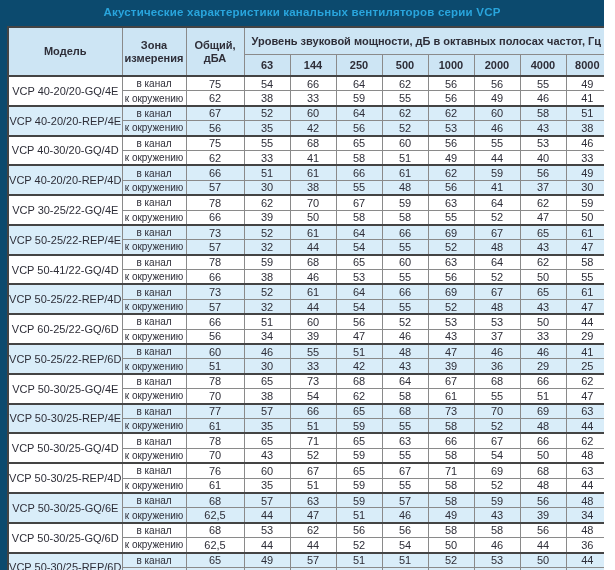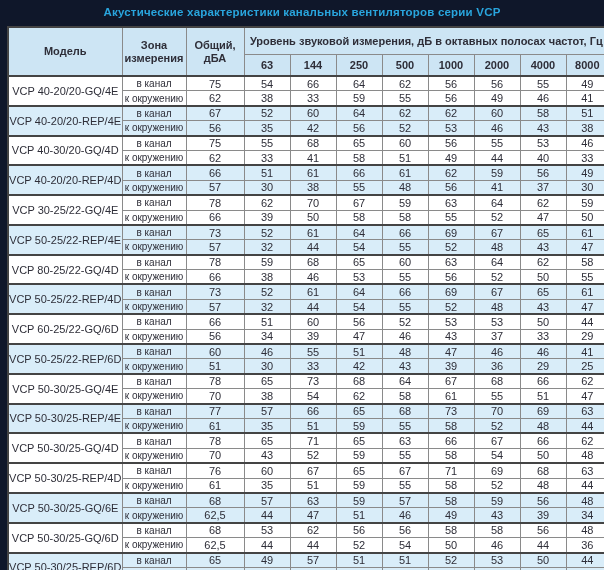--- a/index.html
+++ b/index.html
@@ -5,21 +5,21 @@
   html, body {
     margin: 0;
     padding: 0;
     background: #ffffff;
     font-family: "Liberation Sans", sans-serif;
   }
   .page {
     position: relative;
     width: 604px;
     height: 570px;
-    background: #0f172a;
+    background: #0c4a6e;
     overflow: hidden;
   }
   .title {
     margin: 6px 0 8px 0;
     text-align: center;
     font-size: 11.5px;
     font-weight: bold;
     color: #29a5dd;
     letter-spacing: 0.2px;
   }
@@ -83,21 +83,21 @@
       <col style="width:46px">
         <col style="width:46px">
         <col style="width:46px">
         <col style="width:43px">
     </colgroup>
     <thead>
       <tr class="hdr-top">
         <th rowspan="2">Модель</th>
         <th rowspan="2">Зона измерения</th>
         <th rowspan="2">Общий, дБА</th>
-        <th colspan="8">Уровень звуковой измерения, дБ в октавных полосах частот, Гц</th>
+        <th colspan="8">Уровень звуковой мощности, дБ в октавных полосах частот, Гц</th>
       </tr>
       <tr class="hdr-freq">
         <th>63</th>
         <th>144</th>
         <th>250</th>
         <th>500</th>
         <th>1000</th>
         <th>2000</th>
         <th>4000</th>
         <th>8000</th>
@@ -248,21 +248,21 @@
           <td>32</td>
           <td>44</td>
           <td>54</td>
           <td>55</td>
           <td>52</td>
           <td>48</td>
           <td>43</td>
           <td>47</td>
         </tr>
         <tr class="grp">
-          <td rowspan="2" class="model">VCP 80-25/22-GQ/4D</td>
+          <td rowspan="2" class="model">VCP 50-41/22-GQ/4D</td>
           <td class="zone">в канал</td>
           <td>78</td>
           <td>59</td>
           <td>68</td>
           <td>65</td>
           <td>60</td>
           <td>63</td>
           <td>64</td>
           <td>62</td>
           <td>58</td>

